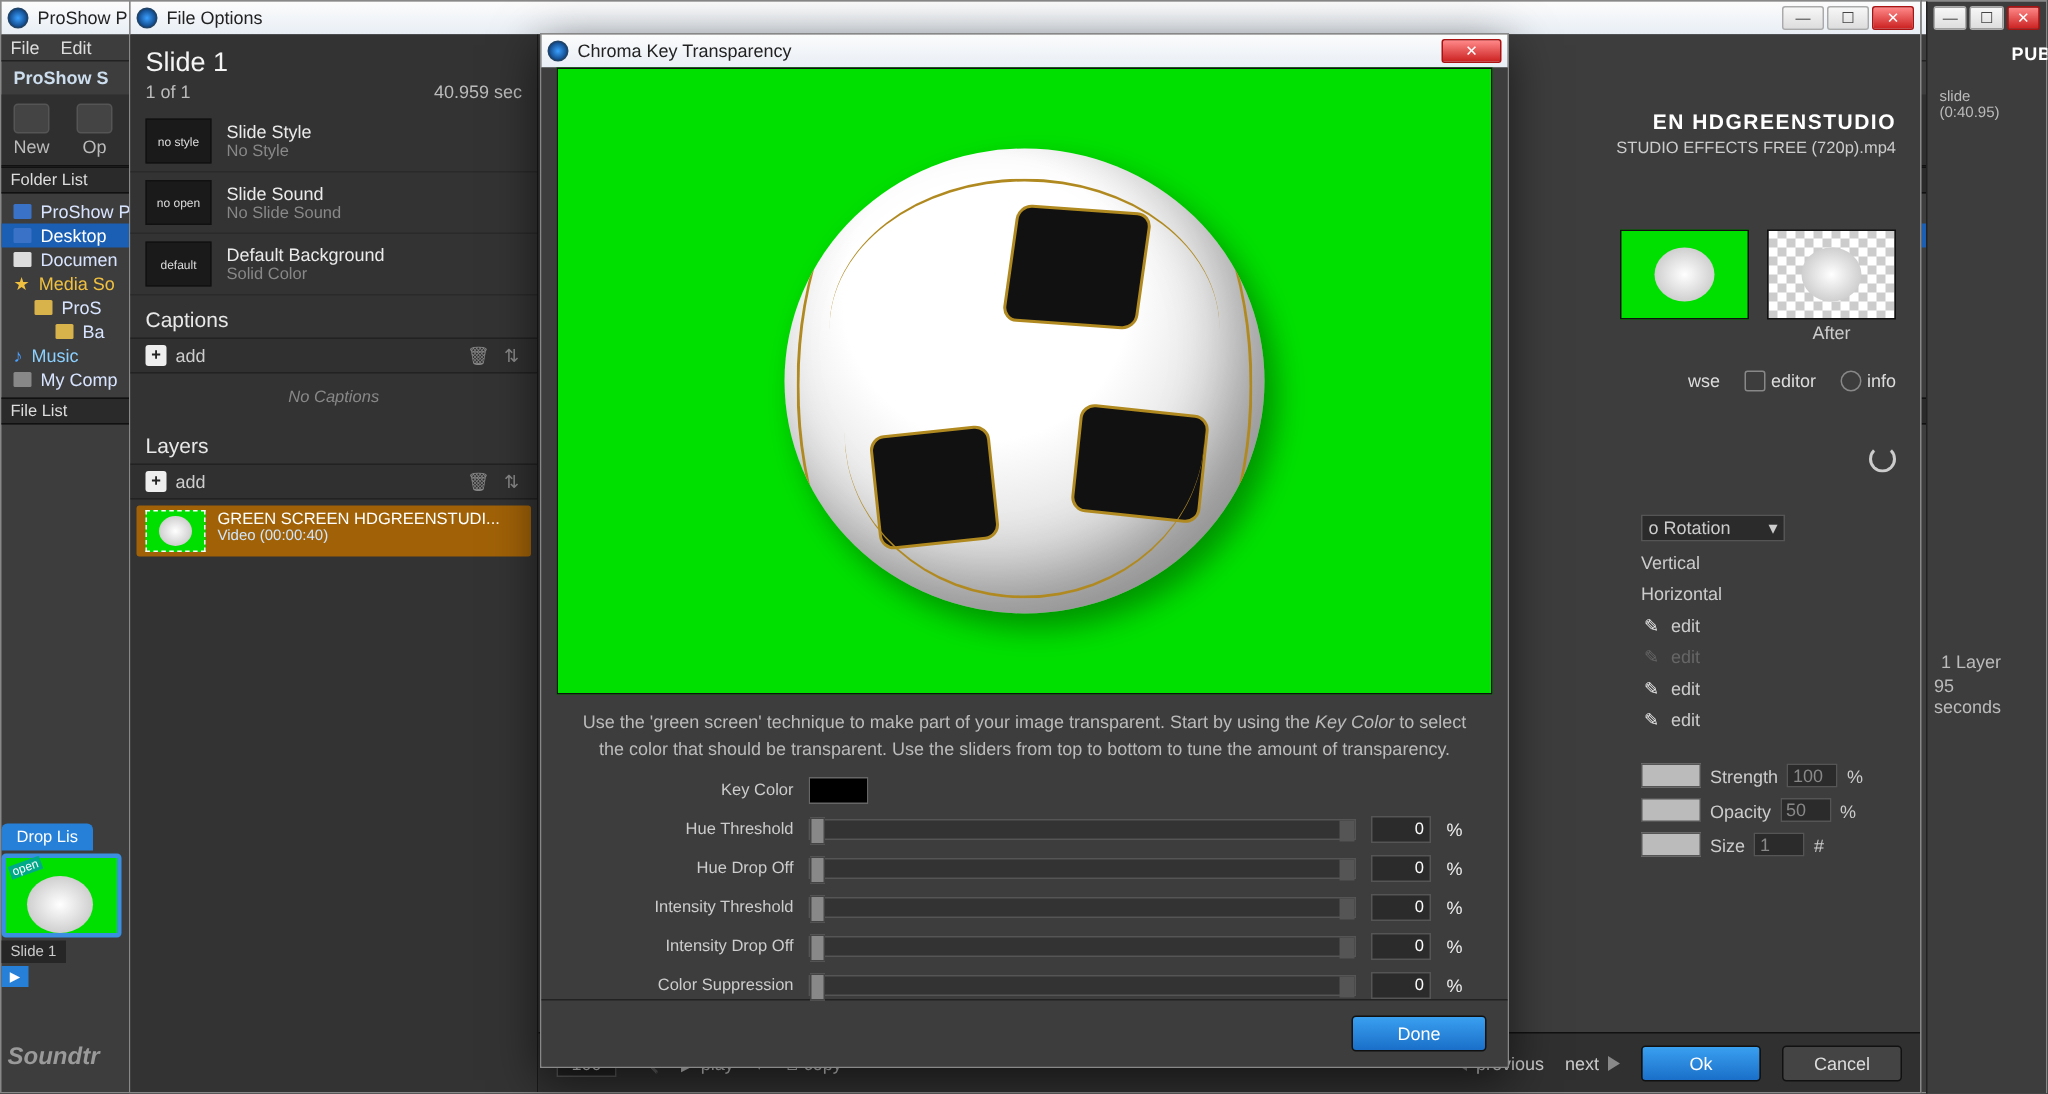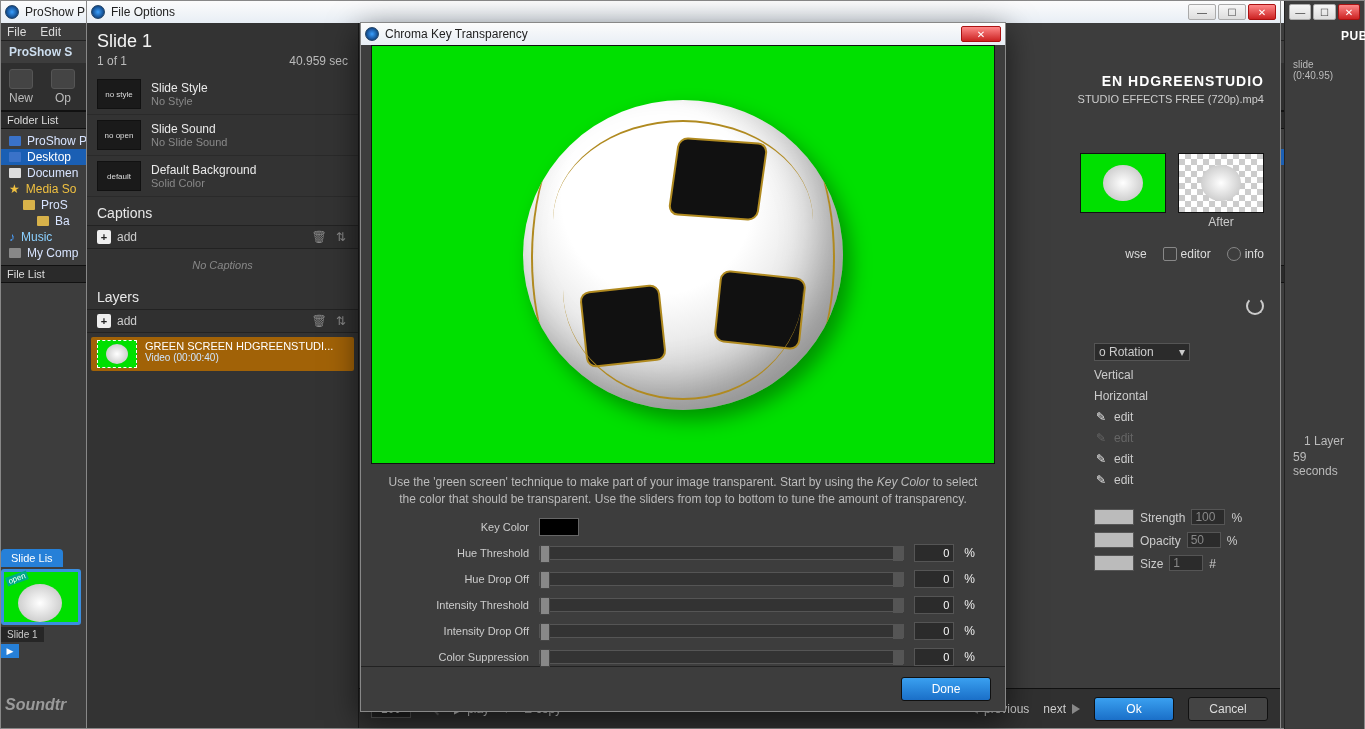--- a/index.html
+++ b/index.html
@@ -178,42 +178,42 @@
   </div>
   <div class="section-label">File List</div>
   <div class="file-panel">
     <div class="file-thumb">
       <div style="width:24px;height:24px;border:2px solid #3a8fe0;border-radius:3px;background:#eef;"></div>
       <div class="ok">✓</div>
     </div>
     <div style="color:#8cf;font-size:10px;margin-top:4px;">GREEN SCREE</div>
   </div>
   <div class="slide-list">
-    <div class="slide-tab">Slide Lis</div>
+    <div class="slide-tab">Drop Lis</div>
     <div class="slide-thumb">
       <div style="position:absolute;top:2px;left:2px;background:#0a8;color:#fff;font-size:8px;padding:0 2px;transform:rotate(-20deg);">open</div>
       <div style="position:absolute;left:14px;top:12px;width:44px;height:38px;border-radius:50%;background:radial-gradient(#fff,#bbb);"></div>
     </div>
     <div class="slide-num">Slide 1</div>
     <div class="play-dot">▶</div>
   </div>
   <div class="soundtrack">Soundtr</div>
 
   <div class="right-strip">
     <div class="win-btns" style="justify-content:flex-end;padding:3px 4px;">
       <div class="win-btn">—</div>
       <div class="win-btn">☐</div>
       <div class="win-btn close">✕</div>
     </div>
     <div class="right-pub">PUBLISH</div>
     <div class="right-info" style="margin-top:8px;">slide (0:40.95)</div>
-    <div style="position:absolute;bottom:250px;right:12px;" class="right-info">
+    <div style="position:absolute;bottom:250px;right:22px;" class="right-info">
       <div style="display:flex;flex-direction:column;align-items:flex-end;gap:2px;">
         <span>1 Layer</span>
-        <span>59 seconds</span>
+        <span>95 seconds</span>
       </div>
     </div>
   </div>
 </div>
 
 <div class="slideopt window">
   <div class="titlebar">
     <div class="t-icon"></div>
     <span>File Options</span>
     <div class="spacer"></div>

